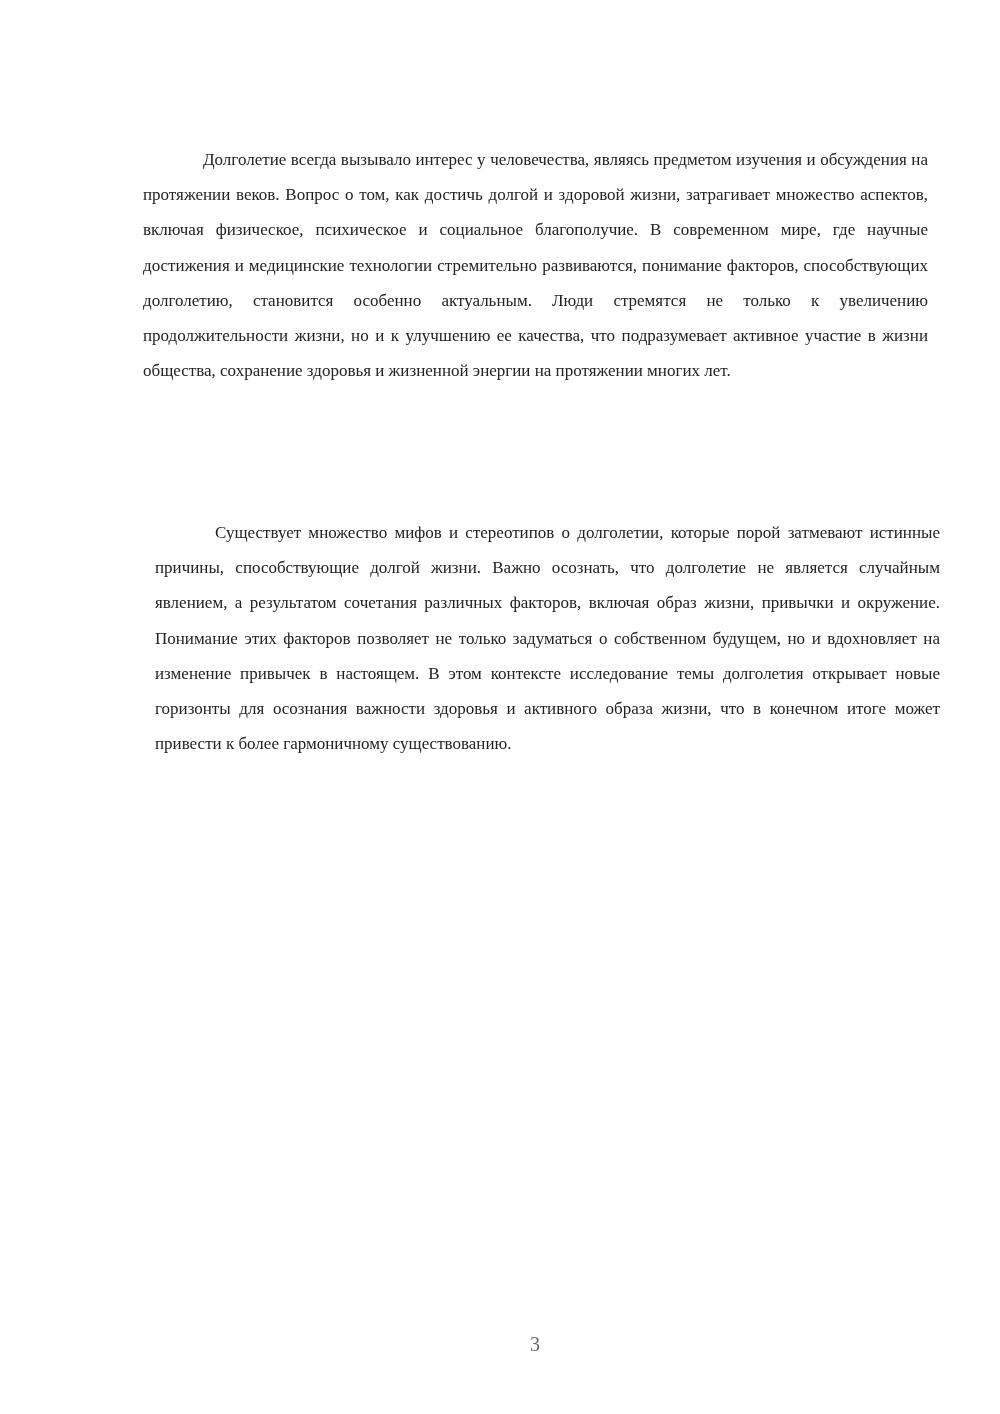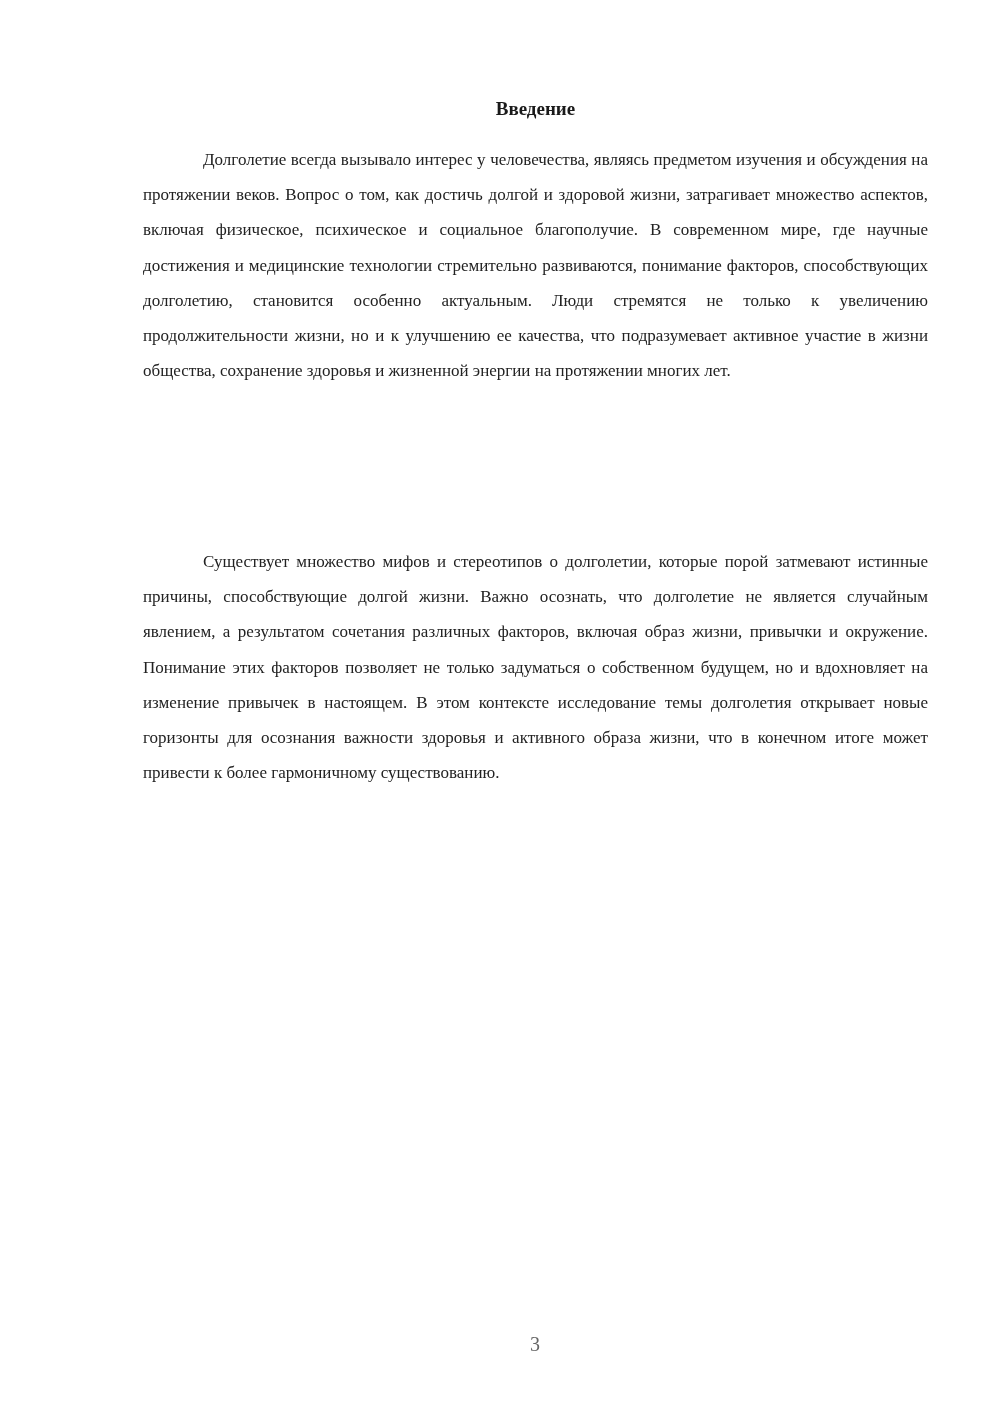--- a/index.html
+++ b/index.html
@@ -10,28 +10,27 @@
     text-align: center; font-family: "Liberation Serif", serif;
     font-weight: bold; font-size: 19px; color: #1a1a1a;
   }
   .body-text {
     position: absolute; left: 143px; width: 785px;
     font-family: "Liberation Serif", serif; font-size: 17px;
     line-height: 35.2px; color: #222; text-align: justify;
     text-indent: 60px; margin: 0;
   }
   #p1 { top: 142px; }
-  #p2 { top: 544px; }
+  #p2 { top: 515px; margin-left: 12px; }
   .page-number {
     position: absolute; top: 1333px; left: 0; width: 1070px;
     text-align: center; font-family: "Liberation Serif", serif;
     font-size: 20px; color: #666;
   }
 </style>
 </head>
 <body>
 
 <div class="page">
-  <div class="title">Введение</div>
   <p class="body-text" id="p1">Долголетие всегда вызывало интерес у человечества, являясь предметом изучения и обсуждения на протяжении веков. Вопрос о том, как достичь долгой и здоровой жизни, затрагивает множество аспектов, включая физическое, психическое и социальное благополучие. В современном мире, где научные достижения и медицинские технологии стремительно развиваются, понимание факторов, способствующих долголетию, становится особенно актуальным. Люди стремятся не только к увеличению продолжительности жизни, но и к улучшению ее качества, что подразумевает активное участие в жизни общества, сохранение здоровья и жизненной энергии на протяжении многих лет.</p>
   <p class="body-text" id="p2">Существует множество мифов и стереотипов о долголетии, которые порой затмевают истинные причины, способствующие долгой жизни. Важно осознать, что долголетие не является случайным явлением, а результатом сочетания различных факторов, включая образ жизни, привычки и окружение. Понимание этих факторов позволяет не только задуматься о собственном будущем, но и вдохновляет на изменение привычек в настоящем. В этом контексте исследование темы долголетия открывает новые горизонты для осознания важности здоровья и активного образа жизни, что в конечном итоге может привести к более гармоничному существованию.</p>
   <div class="page-number">3</div>
 </div>
 
 </body></html>

